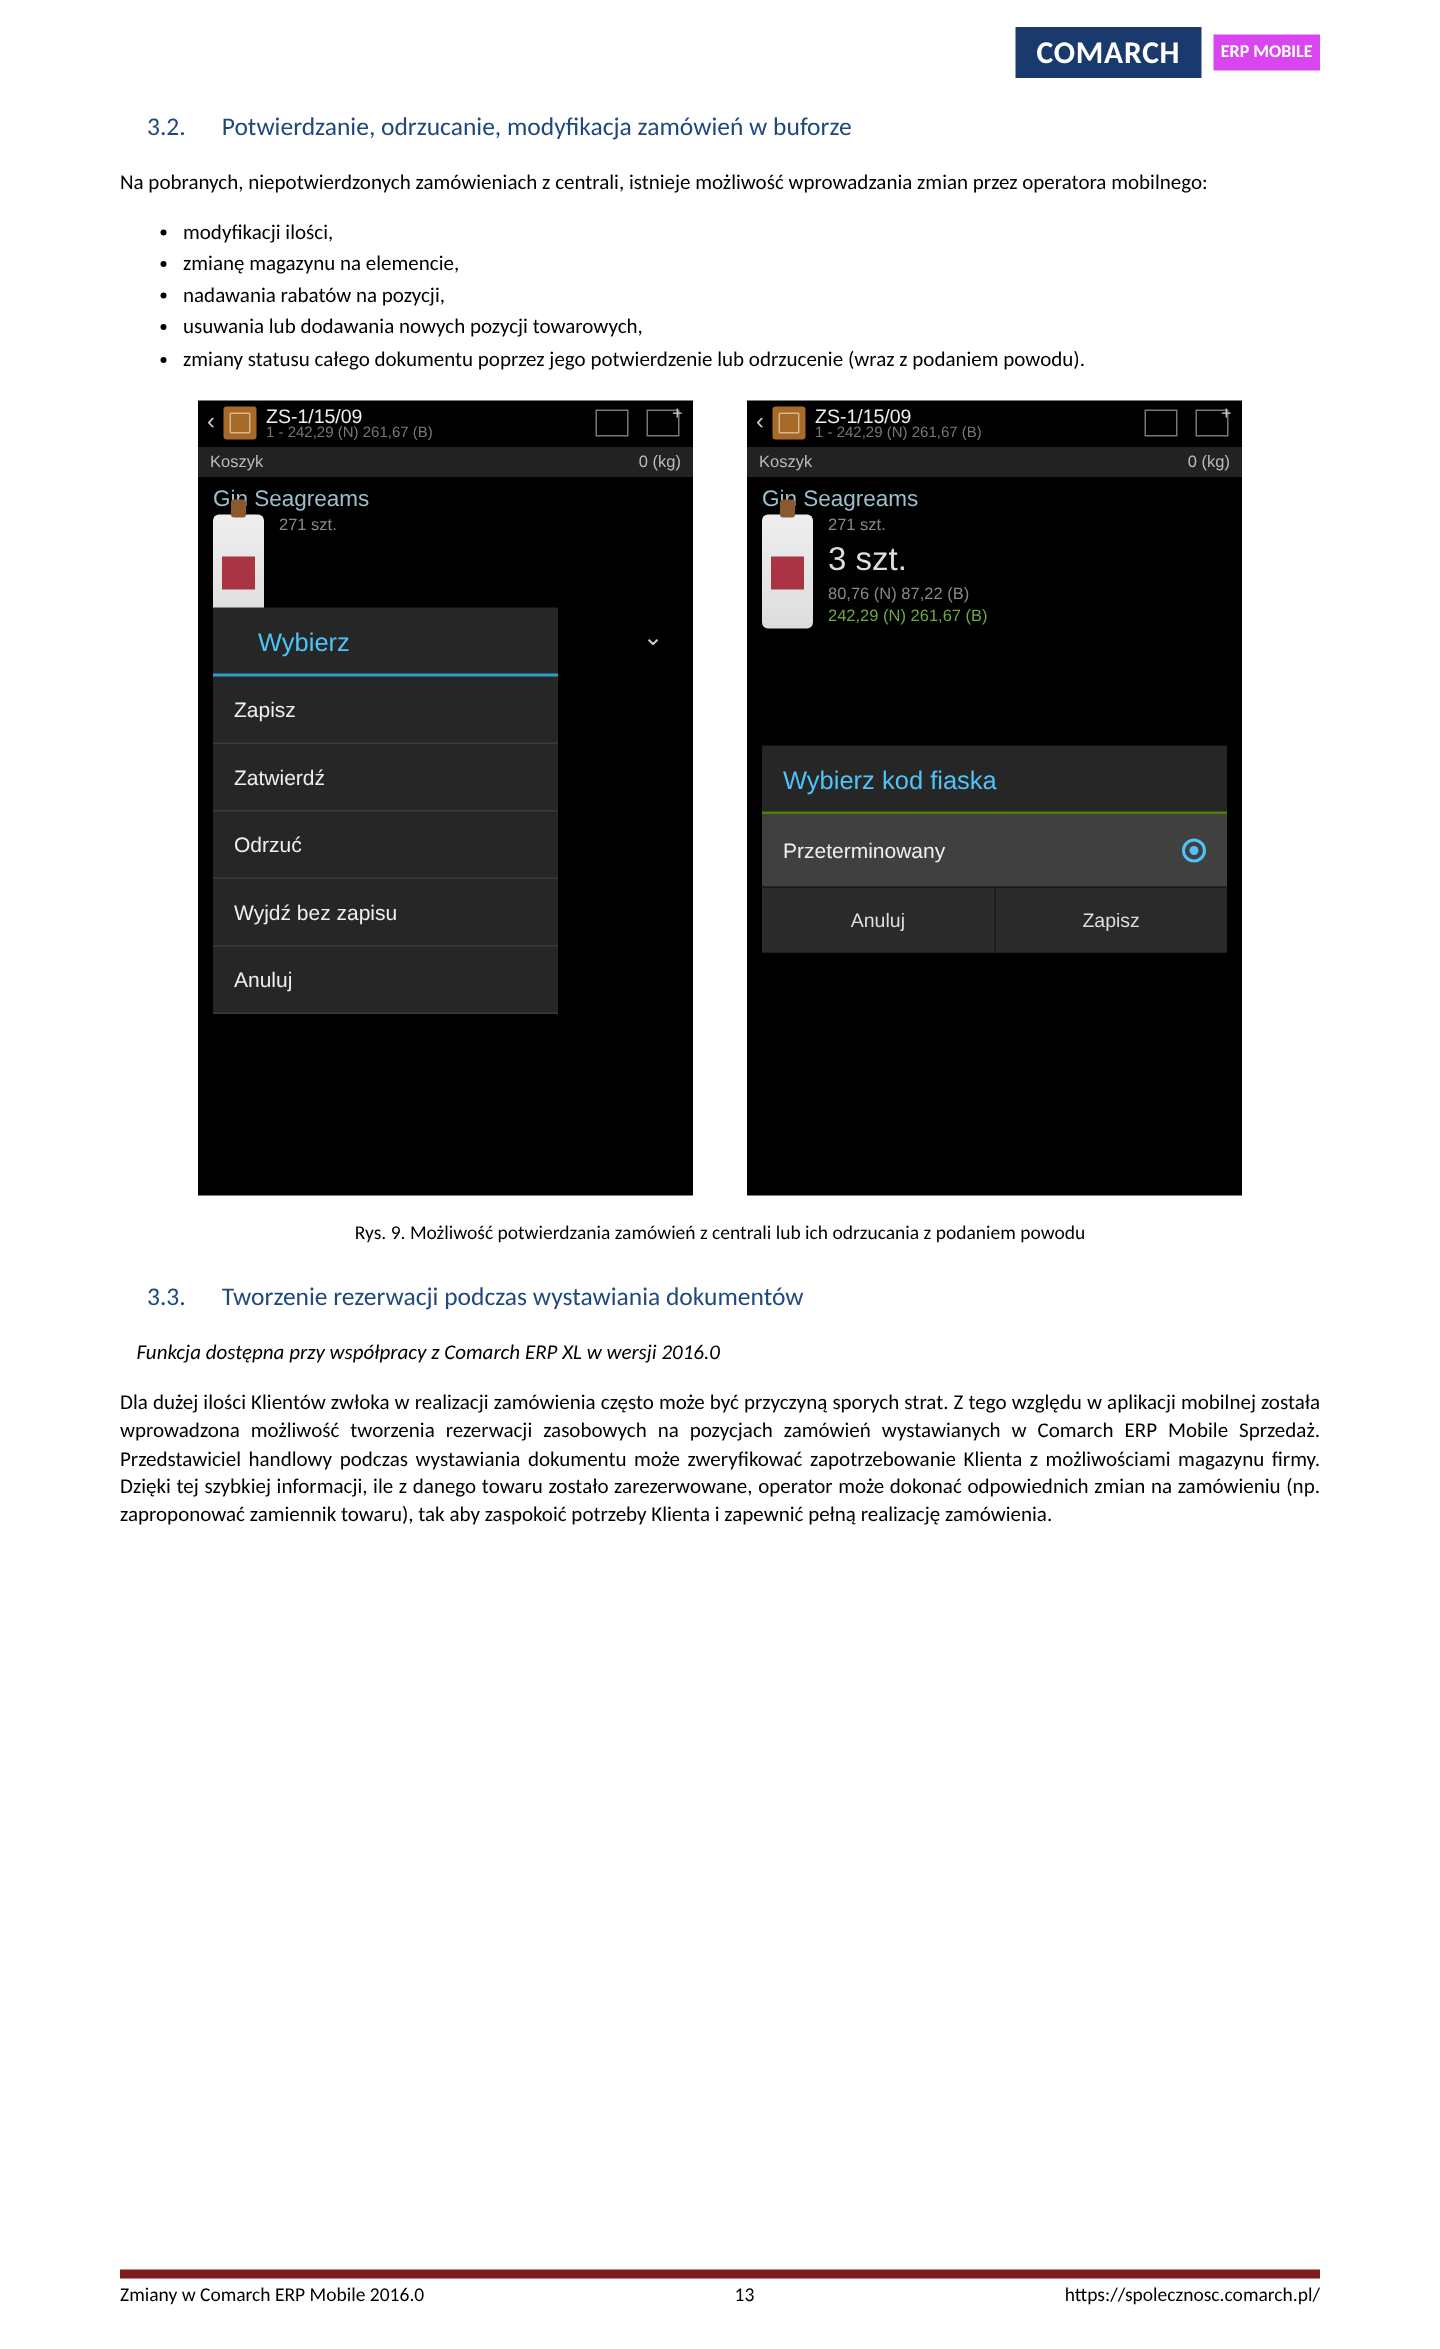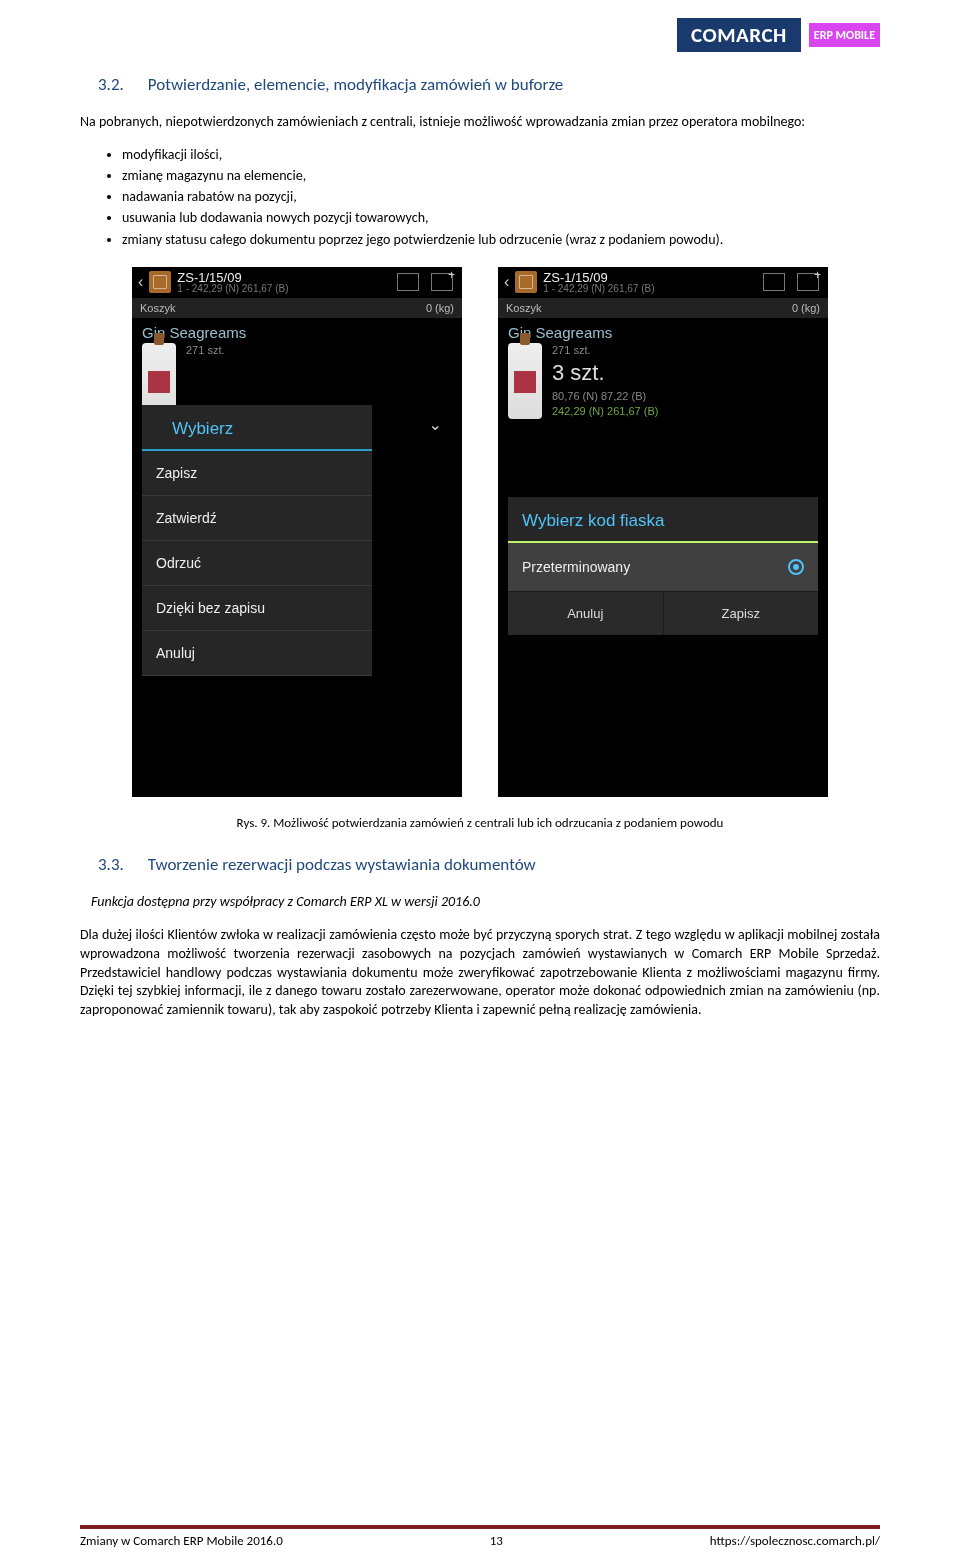--- a/index.html
+++ b/index.html
@@ -66,42 +66,42 @@
   .s-bottle::before { content:""; position:absolute; top:-10px; left:12px; width:10px; height:12px; background:#8a5a2e; border-radius:2px; }
   .s-bottle::after { content:""; position:absolute; top:28px; left:6px; right:6px; height:22px; background:#a34; }
   .s-prodinfo { font-size:11px; color:#888; line-height:1.4; }
   .s-qty { font-size:22px; color:#ddd; }
   .s-green { color:#6fa83e; }
   .dialog1 { position:absolute; left:10px; right:90px; top:138px; background:#262626; color:#eee; }
   .dialog1 .dtitle { color:#4fc3f7; font-size:17px; padding:14px 30px 10px; border-bottom:2px solid #2aa0c9; }
   .dialog1 .ditem { padding:14px 14px; font-size:14px; border-bottom:1px solid #3a3a3a; }
   .chev { position:absolute; right:20px; top:148px; color:#ccc; font-size:16px; }
   .dialog2 { position:absolute; left:10px; right:10px; top:230px; background:#262626; color:#eee; }
-  .dialog2 .dtitle { color:#4fc3f7; font-size:17px; padding:14px 14px 10px; border-bottom:2px solid #bef264; }
+  .dialog2 .dtitle { color:#4fc3f7; font-size:17px; padding:14px 14px 10px; border-bottom:2px solid #4d7c0f; }
   .dialog2 .dopt { padding:16px 14px; font-size:14px; background:#404040; display:flex; justify-content:space-between; align-items:center; }
   .radio-on { width:16px; height:16px; border:2px solid #4fc3f7; border-radius:50%; display:inline-block; position:relative; }
   .radio-on::after { content:""; position:absolute; inset:3px; background:#4fc3f7; border-radius:50%; }
   .dialog2 .dbtns { display:flex; }
   .dialog2 .dbtn { flex:1; text-align:center; padding:14px 0; font-size:13px; color:#ddd; background:#2a2a2a; border-top:1px solid #1a1a1a; }
   .dialog2 .dbtn:first-child { border-right:1px solid #1a1a1a; }
   .caption { text-align:center; font-size:13px; margin: 2px 0 24px 0; }
-  .footer { position:absolute; bottom:18px; left:80px; right:80px; border-top:4px solid #7f1d1d; padding-top:4px; display:flex; justify-content:space-between; font-size:13px; color:#000; }
+  .footer { position:absolute; bottom:28px; left:80px; right:80px; border-top:6px solid #7f1d1d; padding-top:4px; display:flex; justify-content:space-between; font-size:13px; color:#000; }
 </style>
 </head>
 <body>
 
 <div class="page">
 
   <div class="header-bar">
     <span class="logo-main">COMARCH</span>
     <span class="logo-erp">ERP MOBILE</span>
   </div>
 
   <h2 class="section">
-    <span class="num">3.2.</span><span>Potwierdzanie, elemencie, modyfikacja zamówień w buforze</span>
+    <span class="num">3.2.</span><span>Potwierdzanie, odrzucanie, modyfikacja zamówień w buforze</span>
   </h2>
 
   <p class="body">Na pobranych, niepotwierdzonych zamówieniach z centrali, istnieje możliwość wprowadzania zmian przez operatora mobilnego:</p>
 
   <ul class="bullets">
     <li>modyfikacji ilości,</li>
     <li>zmianę magazynu na elemencie,</li>
     <li>nadawania rabatów na pozycji,</li>
     <li>usuwania lub dodawania nowych pozycji towarowych,</li>
     <li>zmiany statusu całego dokumentu poprzez jego potwierdzenie lub odrzucenie (wraz z podaniem powodu).</li>
@@ -130,21 +130,21 @@
           <div class="s-bottle"></div>
           <div class="s-prodinfo">271 szt.</div>
         </div>
       </div>
       <span class="chev">⌄</span>
       <div class="dialog1">
         <div class="dtitle">Wybierz</div>
         <div class="ditem">Zapisz</div>
         <div class="ditem">Zatwierdź</div>
         <div class="ditem">Odrzuć</div>
-        <div class="ditem">Dzięki bez zapisu</div>
+        <div class="ditem">Wyjdź bez zapisu</div>
         <div class="ditem">Anuluj</div>
       </div>
     </div>
 
     <div class="screen">
       <div class="s-titlebar">
         <span class="s-back">‹</span>
         <span class="s-docicon"></span>
         <span class="s-titletxt">
           <div class="s-title1">ZS-1/15/09</div>

